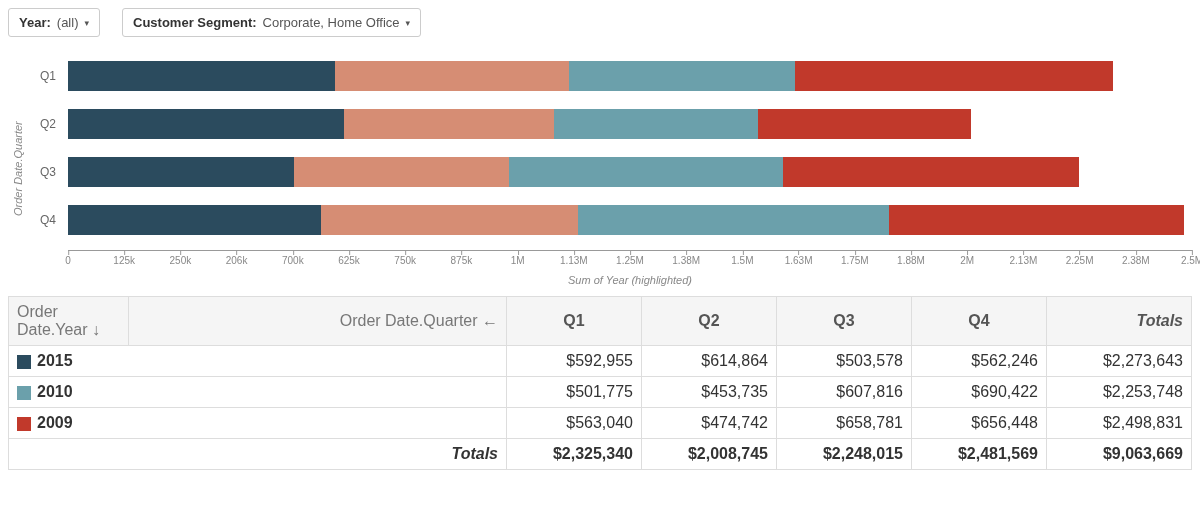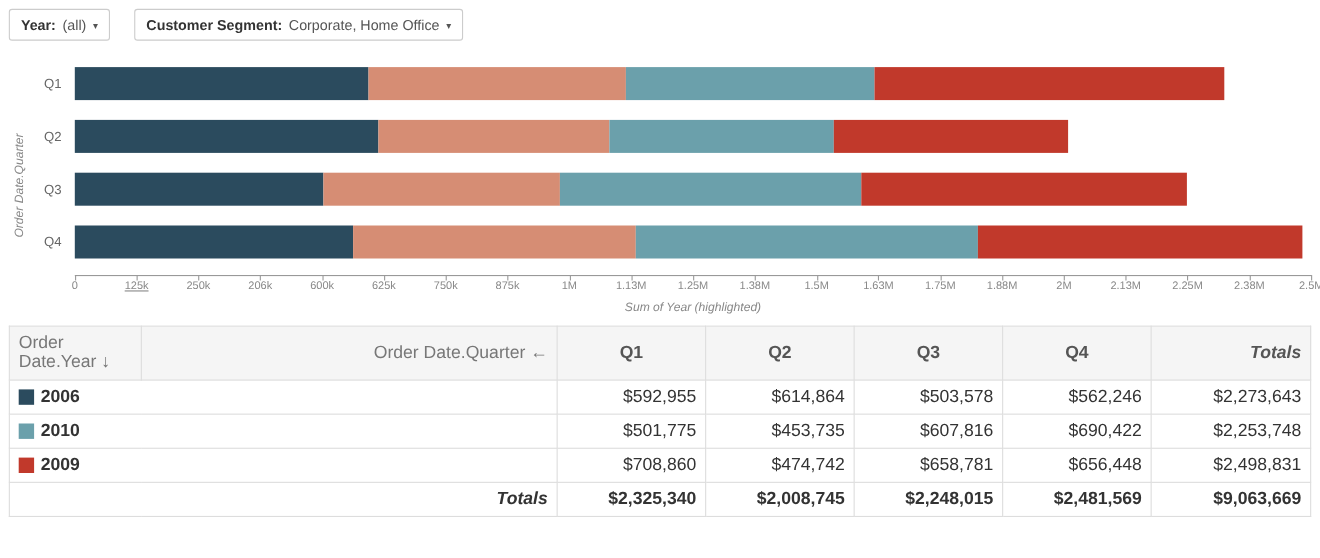--- a/index.html
+++ b/index.html
@@ -89,24 +89,24 @@
             <div class="seg" style="left: 22.4898%; width: 22.8981%; background: rgb(214, 141, 116);"></div>
             <div class="seg" style="left: 45.388%; width: 27.6169%; background: rgb(107, 160, 171);"></div>
             <div class="seg" style="left: 73.0048%; width: 26.2579%; background: rgb(193, 57, 43);"></div>
           </div>
         </div>
       </div>
     <div class="axis-row">
       <div class="bar-label"></div>
       <div class="axis-track" id="axis-track">
           <div class="axis-tick" style="left: 0%;">0</div>
-          <div class="axis-tick" style="left: 5%; text-decoration: underline;">125k</div>
+          <div class="axis-tick" style="left: 5%;">125k</div>
           <div class="axis-tick" style="left: 10%; text-align: center;">250k</div>
           <div class="axis-tick" style="left: 15%;">206k</div>
-          <div class="axis-tick" style="left: 20%;">600k</div>
+          <div class="axis-tick" style="left: 20%;">700k</div>
           <div class="axis-tick" style="left: 25%;">625k</div>
           <div class="axis-tick" style="left: 30%; text-align: center;">750k</div>
           <div class="axis-tick" style="left: 35%;">875k</div>
           <div class="axis-tick" style="left: 40%;">1M</div>
           <div class="axis-tick" style="left: 45%;">1.13M</div>
           <div class="axis-tick" style="left: 50%;">1.25M</div>
           <div class="axis-tick" style="left: 55%;">1.38M</div>
           <div class="axis-tick" style="left: 60%;">1.5M</div>
           <div class="axis-tick" style="left: 65%;">1.63M</div>
           <div class="axis-tick" style="left: 70%;">1.75M</div>
@@ -138,38 +138,38 @@
       <th class="rh2">Order Date.Quarter ←</th>
       <th class="q">Q1</th>
       <th class="q">Q2</th>
       <th class="q">Q3</th>
       <th class="q">Q4</th>
       <th class="tot">Totals</th>
     </tr>
   </thead>
   <tbody id="table-body">
       <tr>
-        <td class="yr" colspan="2"><span class="swatch" style="background: rgb(43, 75, 94);"></span><span>2006</span></td>
+        <td class="yr" colspan="2"><span class="swatch" style="background: rgb(43, 75, 94);"></span><span>2015</span></td>
         <td class="num">$592,955</td>
         <td class="num">$614,864</td>
         <td class="num">$503,578</td>
         <td class="num">$562,246</td>
         <td class="num">$2,273,643</td>
       </tr>
       <tr>
         <td class="yr" colspan="2"><span class="swatch" style="background: rgb(107, 160, 171);"></span><span>2010</span></td>
         <td class="num">$501,775</td>
         <td class="num">$453,735</td>
         <td class="num">$607,816</td>
         <td class="num">$690,422</td>
         <td class="num">$2,253,748</td>
       </tr>
       <tr>
         <td class="yr" colspan="2"><span class="swatch" style="background: rgb(193, 57, 43);"></span><span>2009</span></td>
-        <td class="num">$708,860</td>
+        <td class="num">$563,040</td>
         <td class="num">$474,742</td>
         <td class="num">$658,781</td>
         <td class="num">$656,448</td>
         <td class="num">$2,498,831</td>
       </tr>
       <tr class="totals">
         <td colspan="2" class="lbl">Totals</td>
         <td class="num">$2,325,340</td>
         <td class="num">$2,008,745</td>
         <td class="num">$2,248,015</td>

